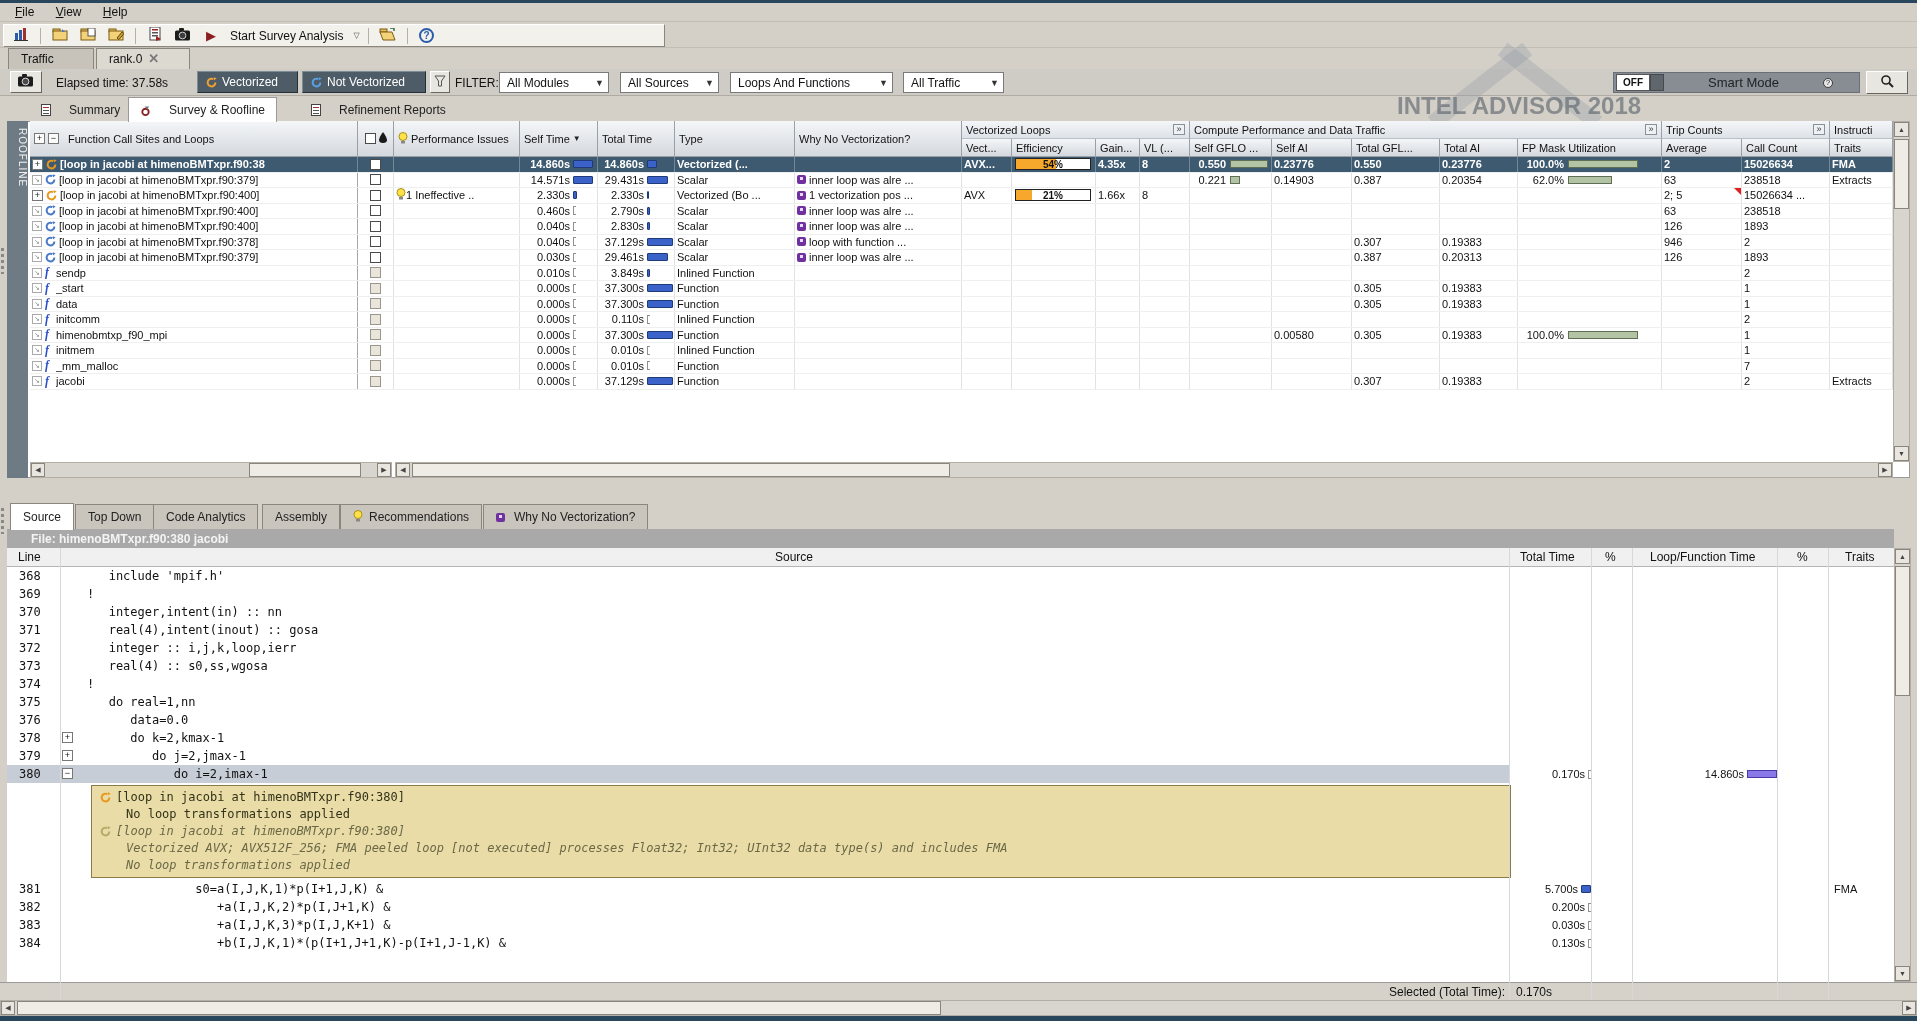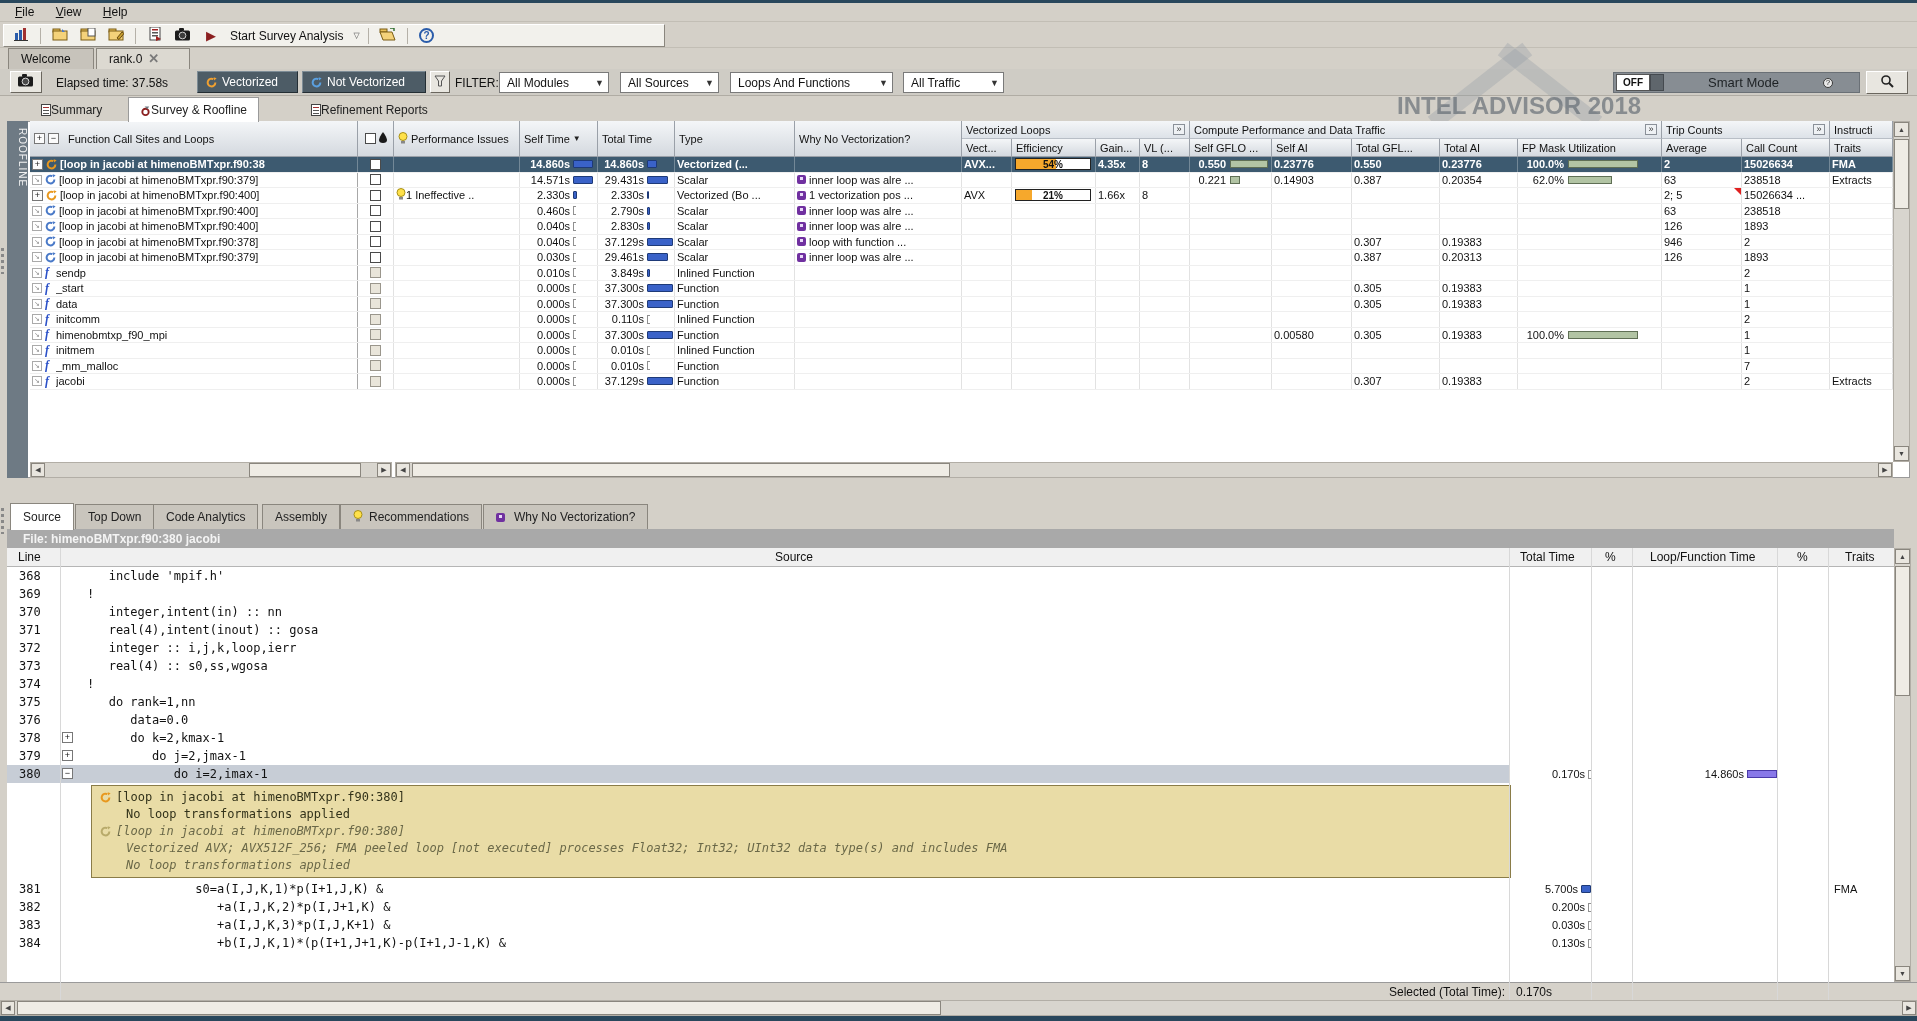--- a/index.html
+++ b/index.html
@@ -30,21 +30,21 @@
 .flabel{position:absolute;top:7px;font-size:12px}
 .dropdown{position:absolute;top:3px;height:21px;background:#fff;border:1px solid #7a7a7a;font-size:12px;display:flex;align-items:center;justify-content:space-between;padding:0 4px 0 7px}
 .dropdown .dd-arrow{font-size:9px;color:#333;margin-left:6px}
 .smartbar{position:absolute;top:3px;left:1613px;width:247px;height:21px;background:#878d93;border:1px solid #6a7076;display:flex;align-items:center}
 .offbox{background:#fff;border:1px solid #555;font-size:10px;font-weight:bold;padding:1px 6px;margin-left:2px;height:17px;display:flex;align-items:center}
 .knob{width:14px;height:17px;background:#5f666c;border:1px solid #454a4f}
 .smartlabel{flex:1;text-align:center;font-size:13px;color:#1d2124}
 .qmark{font-size:8px;border:1px solid #3a3a3a;border-radius:50%;width:10px;height:10px;line-height:8px;text-align:center;color:#2a2a2a;margin-right:26px;background:#e8e8e8}
 
 .reporttabs{position:absolute;top:96px;left:0;width:100%;height:25px;background:#d4d0c8}
-.rtab{position:absolute;top:2px;height:23px;font-size:12px;display:flex;align-items:center;gap:0;padding:0 11px;color:#222}
+.rtab{position:absolute;top:2px;height:23px;font-size:12px;display:flex;align-items:center;gap:18px;padding:0 11px;color:#222}
 .rtab.active{background:#fff;border:1px solid #9a9a9a;border-bottom:none;top:1px;height:25px;z-index:3}
 .doc-ic{display:inline-block;width:10px;height:12px;background:#fff;border:1px solid #444;position:relative}
 .doc-ic::after{content:"";position:absolute;left:1px;top:2px;width:6px;height:1px;background:#a03030;box-shadow:0 3px 0 #555,0 6px 0 #555}
 
 .watermark{position:absolute;left:1397px;top:92px;font-size:24px;font-weight:bold;color:rgba(88,98,108,.62);letter-spacing:0;white-space:nowrap;z-index:4;pointer-events:none}
 .wmchev{position:absolute;width:120px;height:16px;background:rgba(150,158,166,.35);z-index:0;pointer-events:none}
 
 .mainpanel{position:absolute;left:7px;top:121px;width:1903px;height:357px;background:#fff;border:1px solid #9a9a9a}
 .roofline{position:absolute;left:7px;top:121px;width:21px;height:357px;background:#6e7a84;color:#f2f2f2;font-size:10px;letter-spacing:1px;writing-mode:vertical-rl;padding:7px 0 0 5px;z-index:5}
 .ghdr{position:absolute;left:30px;top:121px;width:1863px;height:36px;display:flex;font-size:11px;z-index:2}
@@ -85,21 +85,21 @@
 .redmark{position:absolute;right:0;top:0;width:0;height:0;border-left:7px solid transparent;border-top:7px solid #e02020}
 .bulb{flex:0 0 auto}
 
 .sb{position:absolute;background:#d8d5ce;border:1px solid #b2aea6}
 .sb .arrow{position:absolute;background:#e9e6df;border:1px solid #8a867e;color:#444;font-size:7px;text-align:center;display:flex;align-items:center;justify-content:center}
 .sb .thumb{position:absolute;background:#efece5;border:1px solid #8a867e}
 
 .btabs{position:absolute;top:502px;left:7px;height:27px;width:1903px;background:#d4d0c8}
 .btab{position:absolute;top:2px;height:25px;font-size:12px;display:flex;align-items:center;gap:6px;padding:0 12px;background:#c9c5bd;border:1px solid #8a867e;border-bottom:none;color:#222}
 .btab.active{background:#fff;top:1px;height:27px;z-index:2}
-.filebar{position:absolute;left:7px;top:529px;width:1887px;height:19px;background:#a9a9a9;color:#f4f4f4;font-size:12px;font-weight:bold;display:flex;align-items:center;padding-left:16px}
+.filebar{position:absolute;left:7px;top:529px;width:1887px;height:19px;background:#a9a9a9;color:#f4f4f4;font-size:12px;font-weight:bold;display:flex;align-items:center;padding-left:24px}
 .srchdr{position:absolute;left:7px;top:548px;width:1887px;height:19px;background:#f0f0f0;border-bottom:1px solid #b5b5b5;font-size:12px}
 .srchdr span{position:absolute;top:2px}
 .srcpanel{position:absolute;left:7px;top:567px;width:1887px;height:415px;background:#fff;overflow:hidden}
 .vline{position:absolute;width:1px;background:#d8d8d8;top:548px;height:452px;z-index:3}
 .srow{position:relative;height:18px;line-height:18px;font-family:"DejaVu Sans Mono",monospace;font-size:12px;white-space:pre}
 .srow.hl .hlband{position:absolute;left:0;top:0;height:100%;width:1502px;background:#c7cdd6}
 .ln{position:absolute;left:0;top:0;width:46px;padding-left:12px}
 .sexp{position:absolute;left:55px;top:3px;width:11px;height:11px;border:1px solid #777;background:#fff;font-size:9px;line-height:9px;text-align:center;font-family:"Liberation Sans",sans-serif}
 .codetext{position:absolute;left:80px;top:0}
 .sc{position:absolute;top:0;height:100%;display:flex;align-items:center;justify-content:flex-end;font-family:"Liberation Sans",sans-serif;font-size:11px}
@@ -190,21 +190,21 @@
         </span>
       <span class="tsep"></span>
       <span class="tbtn">
           <span style="display:inline-block;width:15px;height:15px;border:2px solid #2a5caa;border-radius:50%;color:#2a5caa;font-weight:bold;font-size:10px;line-height:11px;text-align:center">?</span>
         </span>
     </div>
   </div>
 
   <div class="doctabs">
     <div class="dtab" style="left:8px;width:86px">
-        <span>Welcome</span>
+        <span>Traffic</span>
       </div>
     <div class="dtab active" style="left:96px;width:94px">
         <span>rank.0</span>
         <span class="close-x">✕</span>
       </div>
   </div>
 
   <div class="filterbar">
     <div class="fbtn" style="left:10px;width:32px">
         <span><svg width="16" height="13">
@@ -1345,21 +1345,21 @@
   <div class="vline" style="left:1828px"></div>
 
   <div class="srcpanel" id="src-body">
       <div class="srow"><span class="ln">368</span><span class="codetext">   include 'mpif.h'</span><span class="sc sc-tt"></span><span class="sc sc-lf"></span><span class="sc sc-tr"></span></div>
       <div class="srow"><span class="ln">369</span><span class="codetext">!</span><span class="sc sc-tt"></span><span class="sc sc-lf"></span><span class="sc sc-tr"></span></div>
       <div class="srow"><span class="ln">370</span><span class="codetext">   integer,intent(in) :: nn</span><span class="sc sc-tt"></span><span class="sc sc-lf"></span><span class="sc sc-tr"></span></div>
       <div class="srow"><span class="ln">371</span><span class="codetext">   real(4),intent(inout) :: gosa</span><span class="sc sc-tt"></span><span class="sc sc-lf"></span><span class="sc sc-tr"></span></div>
       <div class="srow"><span class="ln">372</span><span class="codetext">   integer :: i,j,k,loop,ierr</span><span class="sc sc-tt"></span><span class="sc sc-lf"></span><span class="sc sc-tr"></span></div>
       <div class="srow"><span class="ln">373</span><span class="codetext">   real(4) :: s0,ss,wgosa</span><span class="sc sc-tt"></span><span class="sc sc-lf"></span><span class="sc sc-tr"></span></div>
       <div class="srow"><span class="ln">374</span><span class="codetext">!</span><span class="sc sc-tt"></span><span class="sc sc-lf"></span><span class="sc sc-tr"></span></div>
-      <div class="srow"><span class="ln">375</span><span class="codetext">   do rank=1,nn</span><span class="sc sc-tt"></span><span class="sc sc-lf"></span><span class="sc sc-tr"></span></div>
+      <div class="srow"><span class="ln">375</span><span class="codetext">   do real=1,nn</span><span class="sc sc-tt"></span><span class="sc sc-lf"></span><span class="sc sc-tr"></span></div>
       <div class="srow"><span class="ln">376</span><span class="codetext">      data=0.0</span><span class="sc sc-tt"></span><span class="sc sc-lf"></span><span class="sc sc-tr"></span></div>
       <div class="srow"><span class="ln">378</span><span class="sexp">+</span><span class="codetext">      do k=2,kmax-1</span><span class="sc sc-tt"></span><span class="sc sc-lf"></span><span class="sc sc-tr"></span></div>
       <div class="srow"><span class="ln">379</span><span class="sexp">+</span><span class="codetext">         do j=2,jmax-1</span><span class="sc sc-tt"></span><span class="sc sc-lf"></span><span class="sc sc-tr"></span></div>
       <div class="srow hl"><span class="hlband"></span><span class="ln">380</span><span class="sexp">−</span><span class="codetext">            do i=2,imax-1</span><span class="sc sc-tt"><span>0.170s</span><span class="sliver"></span></span><span class="sc sc-lf"><span>14.860s</span><span class="bar-p" style="width: 30px;"></span></span><span class="sc sc-tr"></span></div>
       <div class="annbox">
         <div class="annblk">
           <div class="annhdr">
             <span class="loopicon">
               <svg width="11" height="11" viewBox="0 0 12 12">
                 <path d="M10.2 6a4.2 4.2 0 1 1-2.1-3.6" fill="none" stroke="#e8981e" stroke-width="2.2"></path>

